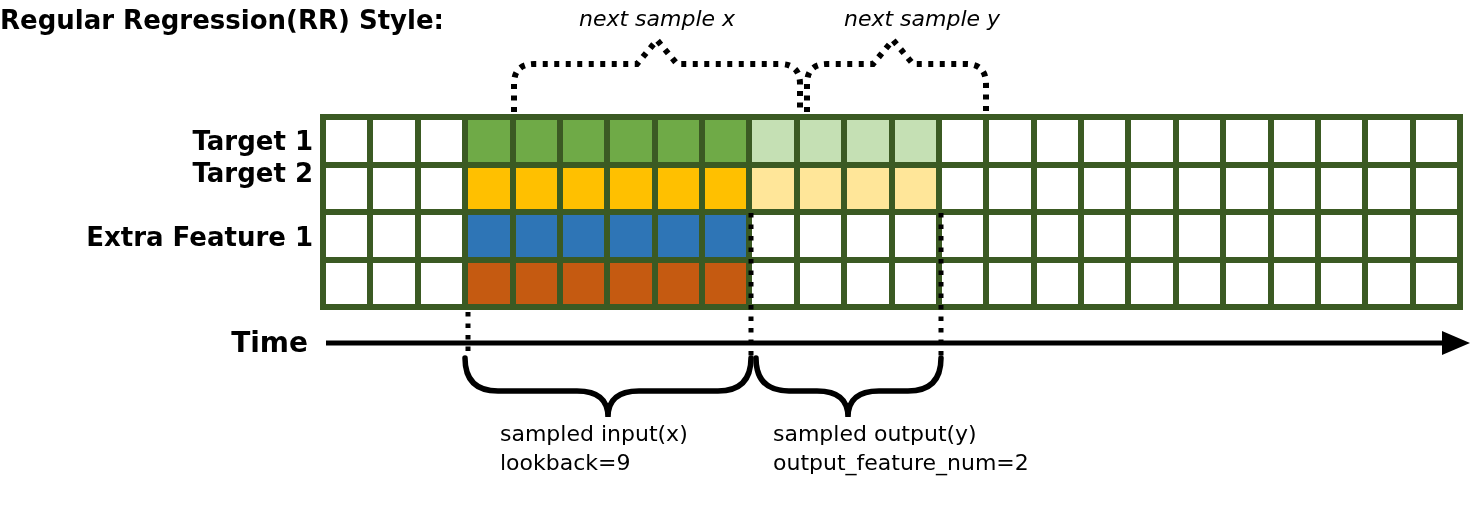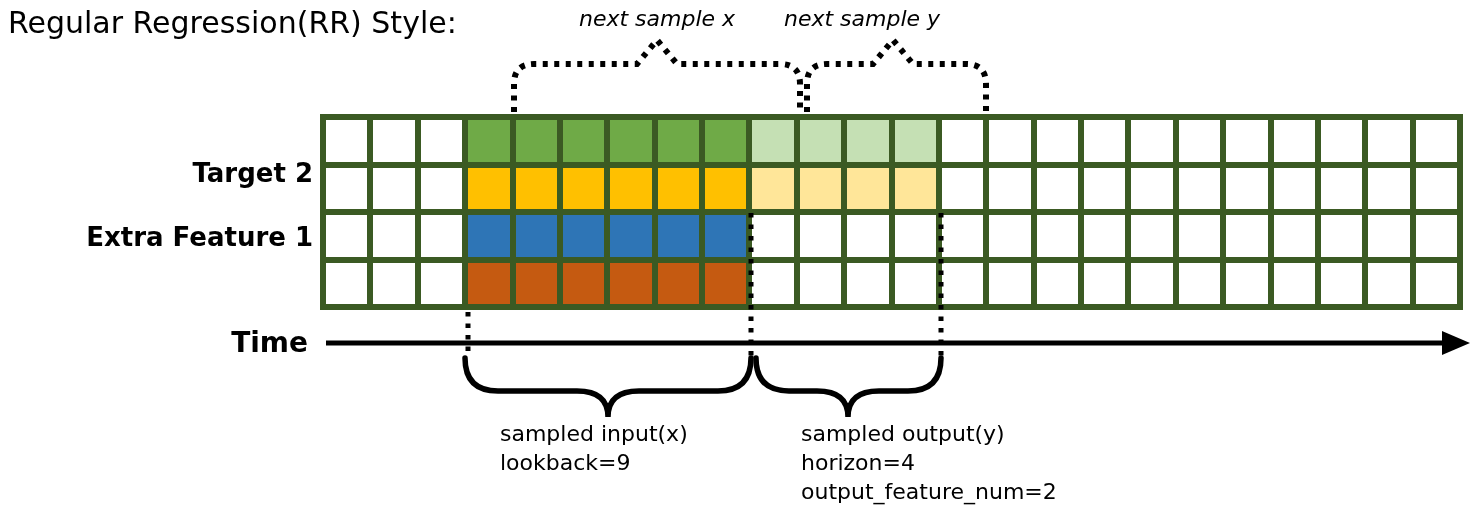--- a/index.html
+++ b/index.html
@@ -1,46 +1,47 @@
 <!DOCTYPE html>
 <html><head>
 <meta charset="utf-8">
 <style>
   html,body{margin:0;padding:0;background:#fff;}
   #stage{
     position:relative;width:1476px;height:516px;background:#ffffff;overflow:hidden;
     font-family:"DejaVu Sans","Liberation Sans",sans-serif;color:#000;
   }
   .abs{position:absolute;}
-  #title{left:8px;top:5px;font-size:30px;font-weight:400;letter-spacing:0px;white-space:nowrap;}
+  #title{left:0;top:5px;font-size:26px;font-weight:700;letter-spacing:0px;white-space:nowrap;}
   .brace-label{top:6px;font-size:22px;font-style:italic;font-weight:400;text-align:center;white-space:nowrap;}
   #next-x-label{left:547px;width:220px;}
-  #next-y-label{left:752px;width:220px;}
+  #next-y-label{left:812px;width:220px;}
   .row-label{left:0;width:313px;text-align:right;font-size:26px;font-weight:700;line-height:34px;white-space:nowrap;}
   #row-label-0{top:124px;} #row-label-1{top:156px;} #row-label-2{top:220px;} #row-label-3{top:267px;}
   #time-label{left:180px;width:128px;top:326px;text-align:right;font-size:28px;font-weight:700;}
   #grid{
     left:320px;top:114px;width:1143px;height:196px;
     display:grid;gap:6px;padding:6px;box-sizing:border-box;
   }
   .cell{width:100%;height:100%;}
   .ann-block{top:419px;font-size:22px;font-weight:400;line-height:29px;white-space:nowrap;}
-  #ann-input{left:500px;} #ann-output{left:773px;margin-left:28px;}
+  #ann-input{left:500px;} #ann-output{left:773px;}
   #overlay{left:0;top:0;pointer-events:none;}
 </style>
 </head>
 <body>
 
 <div id="stage">
 
   <div id="title" class="abs">Regular Regression(RR) Style:</div>
 
   <div id="next-x-label" class="abs brace-label">next sample x</div>
   <div id="next-y-label" class="abs brace-label">next sample y</div>
 
+  <div id="row-label-0" class="abs row-label">Target 1</div>
   <div id="row-label-1" class="abs row-label">Target 2</div>
   <div id="row-label-2" class="abs row-label">Extra Feature 1</div>
 
   <div id="grid" class="abs" style="background: rgb(59, 90, 35); grid-template-columns: repeat(24, 1fr); grid-template-rows: repeat(4, 1fr);">
       <div class="cell" style="background: rgb(255, 255, 255);"></div>
       <div class="cell" style="background: rgb(255, 255, 255);"></div>
       <div class="cell" style="background: rgb(255, 255, 255);"></div>
       <div class="cell" style="background: rgb(111, 170, 71);"></div>
       <div class="cell" style="background: rgb(111, 170, 71);"></div>
       <div class="cell" style="background: rgb(111, 170, 71);"></div>
@@ -157,17 +158,16 @@
 
     <path d="M756,358 Q756,391 789,391 L817,391 Q848,391 848,417 Q848,391 879,391 L908,391 Q941,391 941,358" fill="none" stroke="#000" stroke-width="5.5" stroke-linecap="round"></path>
   </svg>
 
   <div id="ann-input" class="abs ann-block">
     <div>sampled input(x)</div>
     <div>lookback=9</div>
   </div>
   <div id="ann-output" class="abs ann-block">
     <div>sampled output(y)</div>
-    <div>horizon=4</div>
     <div>output_feature_num=2</div>
   </div>
 
 </div>
 
 </body></html>

